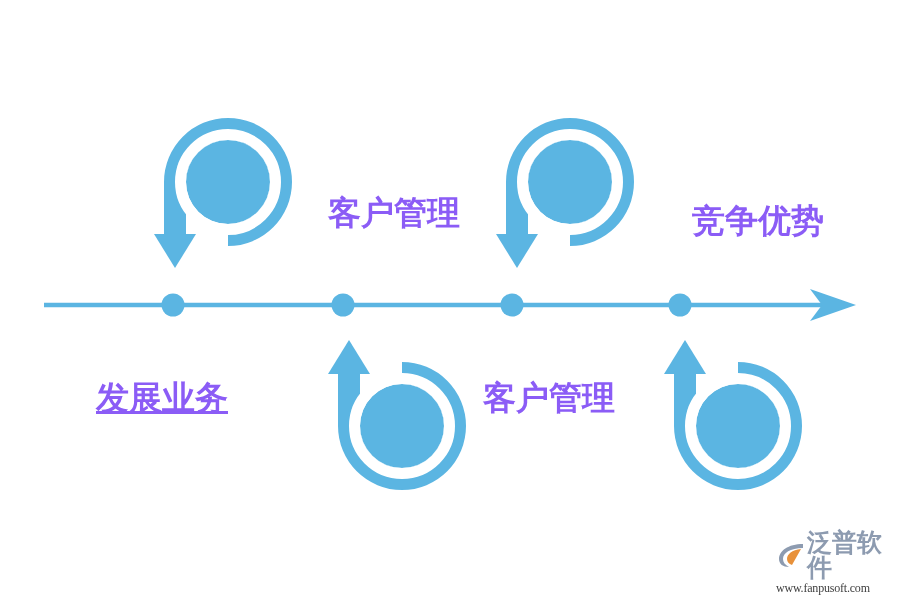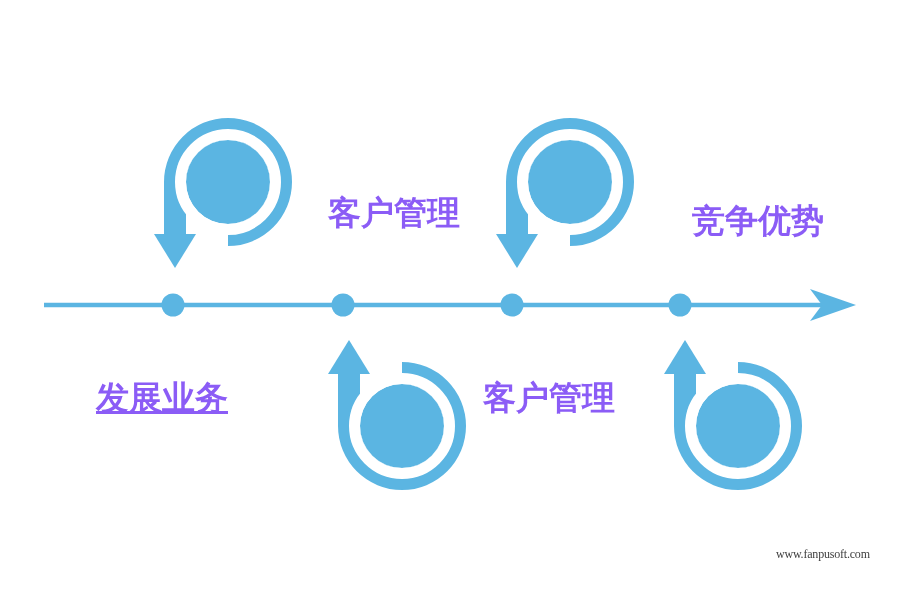--- a/index.html
+++ b/index.html
@@ -165,16 +165,23 @@
         <rect x="16" y="96" width="22" height="66" fill="#5bb5e2"></rect>
         <path fill="#5bb5e2" d="M 6 148 L 48 148 L 27 182 Z"></path>
         <circle cx="80" cy="96" r="42" fill="#5bb5e2"></circle>
         <circle cx="80" cy="96" r="47.5" fill="none" stroke="#ffffff" stroke-width="11"></circle>
       </g>
     </svg>
   </div>
   <div class="label" style="left:692px; top:204px;">竞争优势</div>
 
   <div id="watermark">
+    <div id="watermark-top">
+      <svg id="watermark-mark" viewBox="0 0 30 30">
+        <path d="M 27 4 C 12 4 3 11 3 19 C 3 24 7 27 13 27 C 9 25 7 22 7 19 C 7 13 14 8 27 8 Z" fill="#8d9bb0"></path>
+        <path d="M 25 9 C 16 10 11 14 11 19 C 11 22 13 24 16 25 C 19 20 22 14 25 9 Z" fill="#e8913a"></path>
+      </svg>
+      <span id="watermark-brand">泛普软件</span>
+    </div>
     <div id="watermark-url">www.fanpusoft.com</div>
   </div>
 
 </div>
 
 </body></html>

